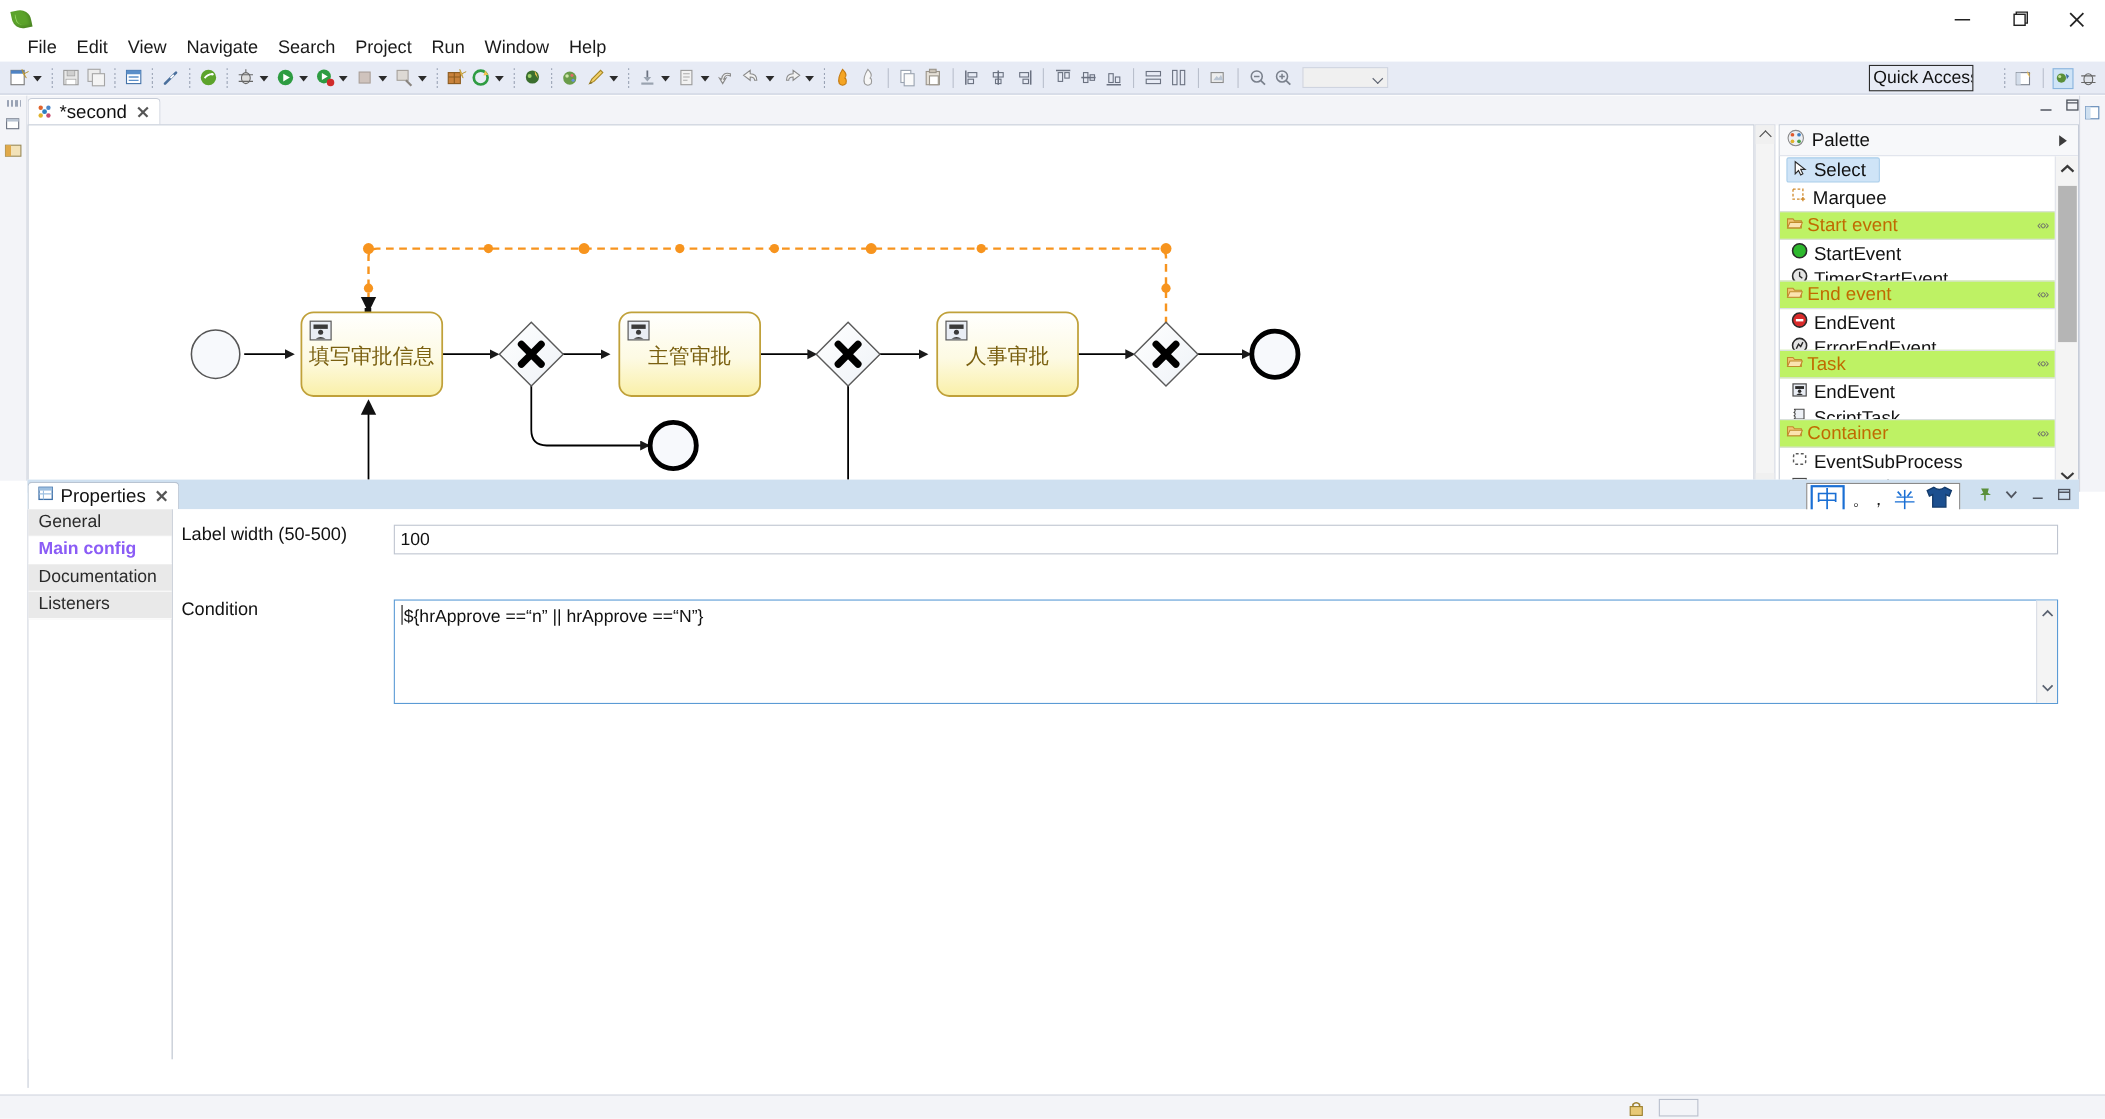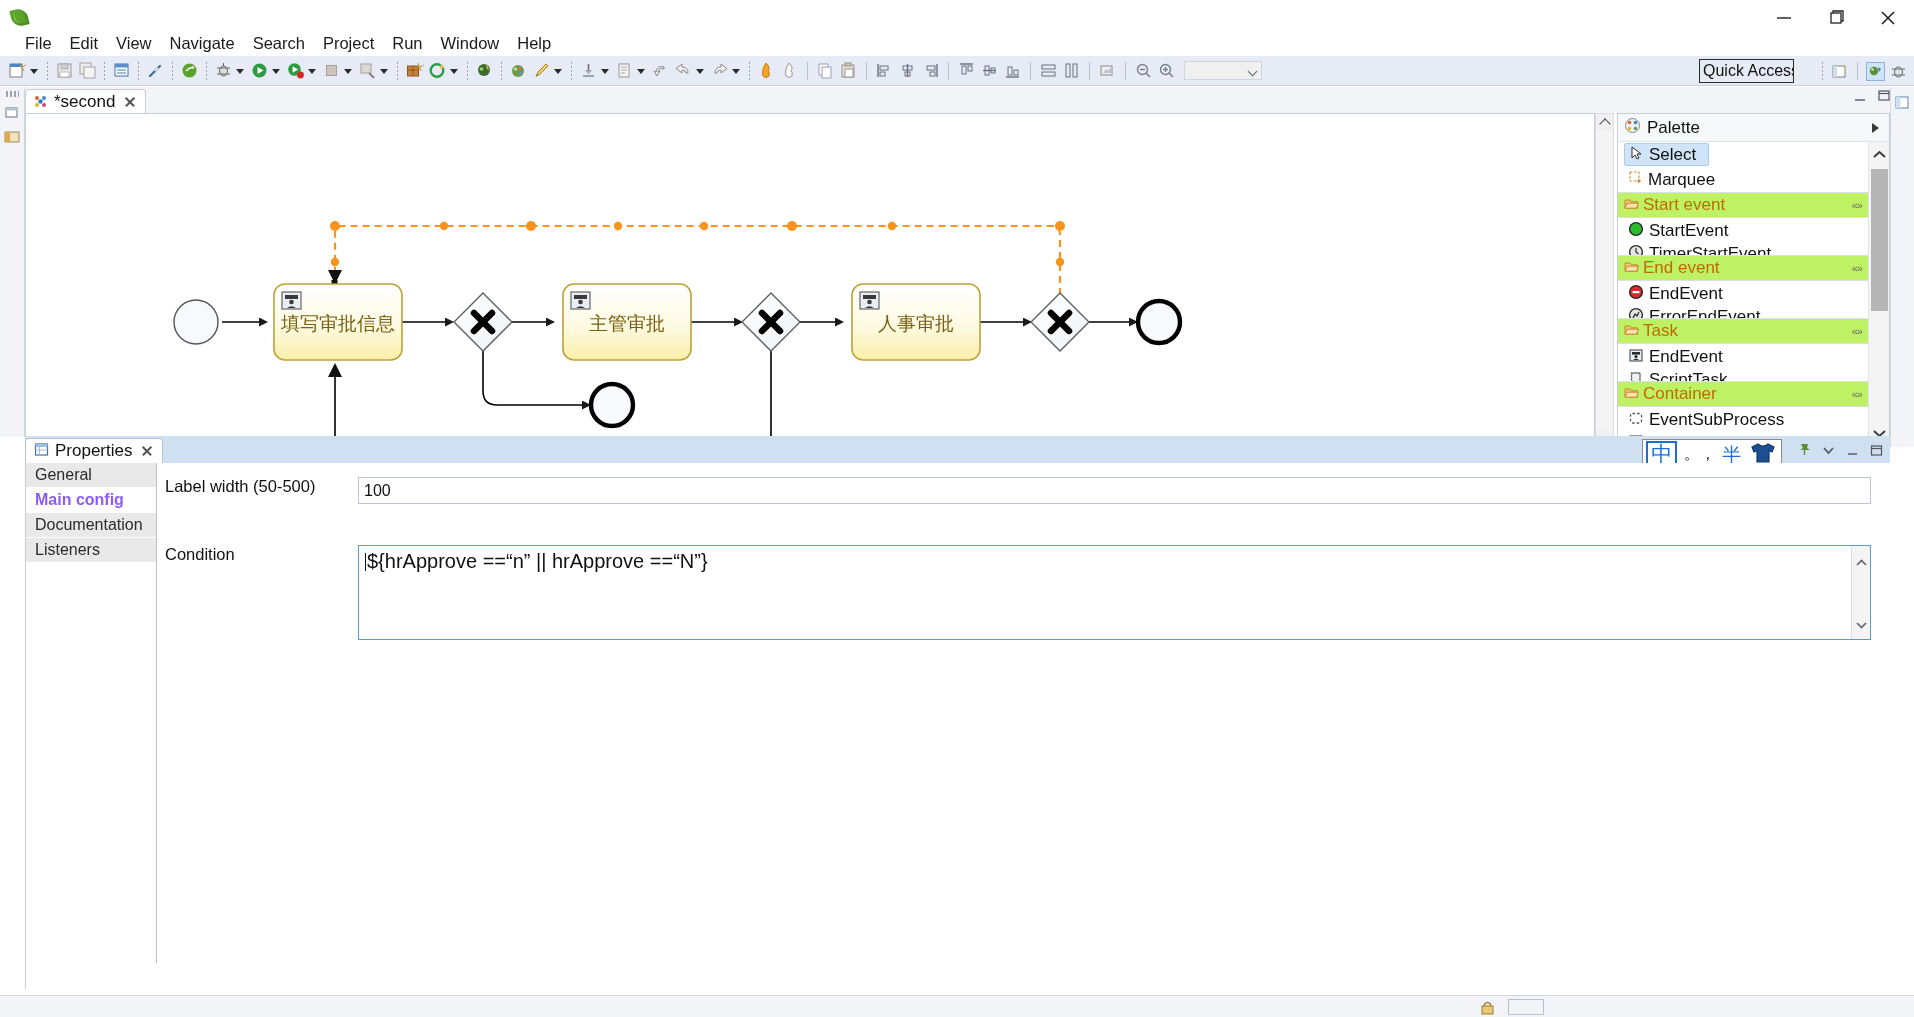--- a/index.html
+++ b/index.html
@@ -245,21 +245,21 @@
   .field-label{
     font-size:16.5px; color:#111; white-space:nowrap;
   }
   .field-input{
     background:#ffffff; border:1px solid #bfc5d0;
     font-size:16px; color:#111; padding:3px 5px;
     display:flex; align-items:center;
   }
   .field-area{
     background:#ffffff; border:1px solid #5b9bd5;
-    font-size:20px; color:#111; padding:4px 6px;
+    font-size:16px; color:#111; padding:4px 6px;
     position:relative;
   }
   .caret{
     display:inline-block; width:1px; height:18px; background:#111;
     vertical-align:-3px; margin-right:1px;
   }
   .area-scroll{
     position:absolute;right:0;top:0;width:19px;height:100%;background:#f4f4f4;
     border-left:1px solid #d9dde6;
   }

